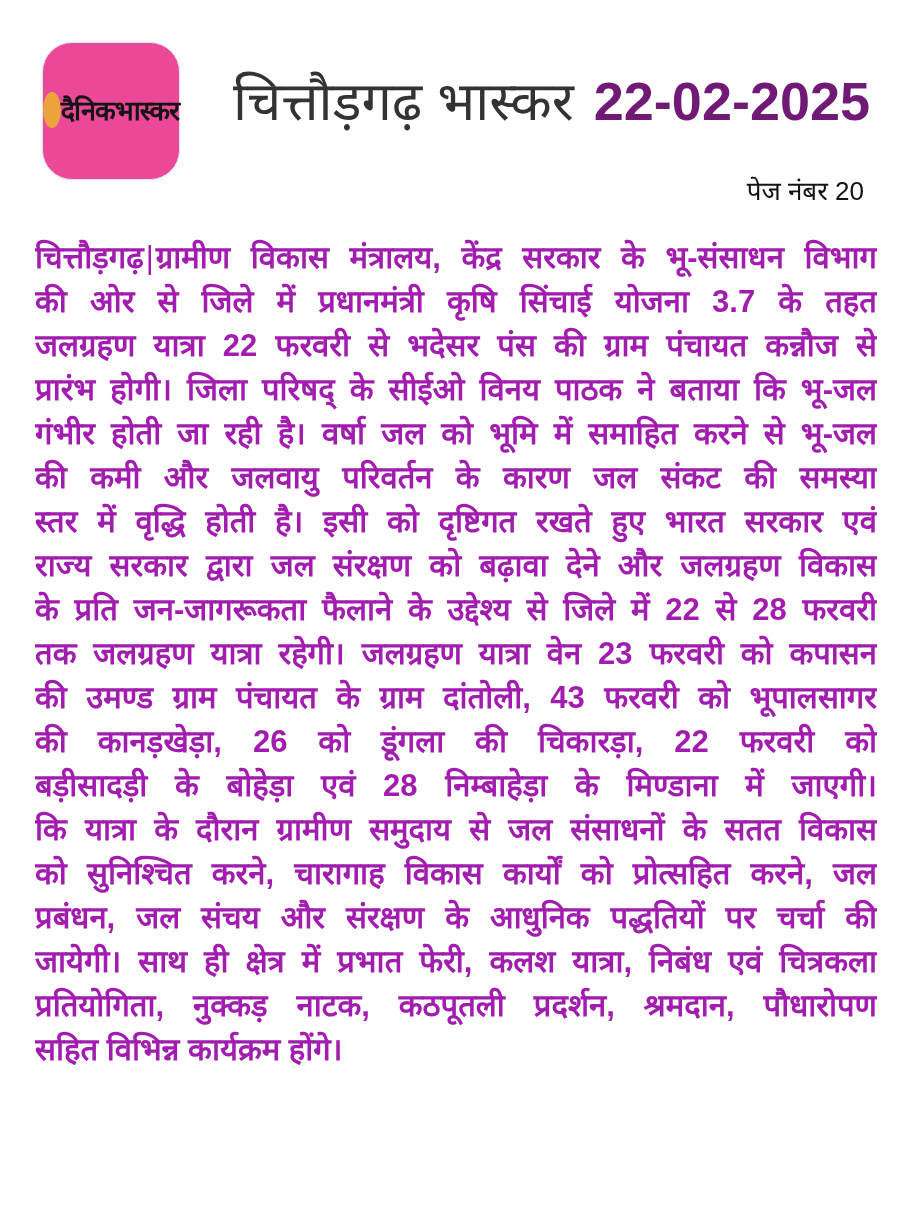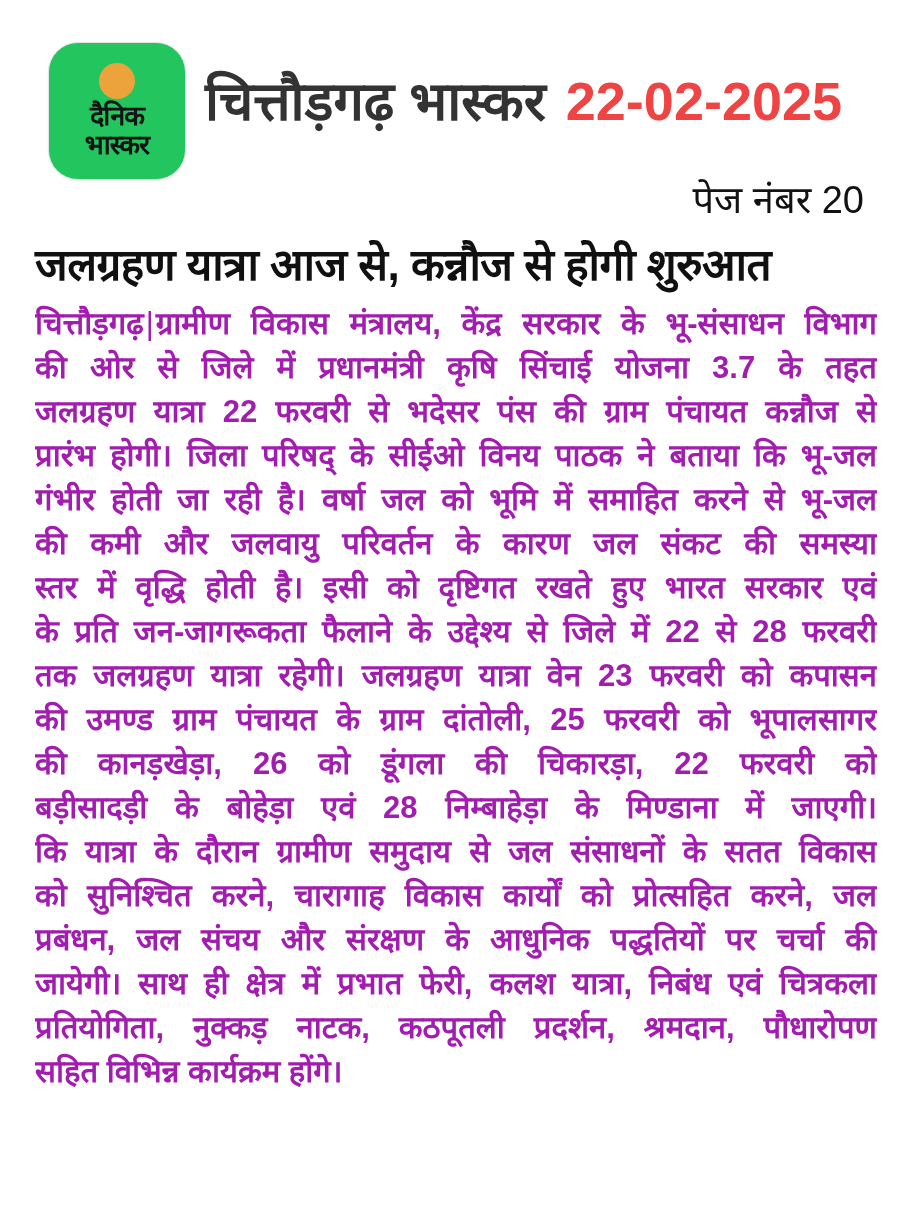--- a/index.html
+++ b/index.html
@@ -12,30 +12,30 @@
     width: 904px;
     height: 1220px;
     background: #ffffff;
     overflow: hidden;
     font-family: "Liberation Sans", "DejaVu Sans", sans-serif;
   }
 
   
   .logo {
     position: absolute;
-    left: 48px;
+    left: 42px;
     top: 42px;
     width: 138px;
     height: 138px;
-    background: #22c55e;
+    background: #ec4899;
     border: 1px solid #e4e4e4;
     border-radius: 30px;
     box-shadow: 0 1px 3px rgba(0,0,0,0.06);
     display: flex;
-    flex-direction: column;
+    flex-direction: row;
     align-items: center;
     justify-content: center;
     box-sizing: border-box;
   }
   .logo-sun {
     width: 36px;
     height: 36px;
     border-radius: 50%;
     background: #EDA33C;
     margin-bottom: 3px;
@@ -54,34 +54,35 @@
     left: 205px;
     top: 62px;
     width: 660px;
     display: flex;
     align-items: baseline;
     gap: 20px;
     white-space: nowrap;
   }
   .masthead-title {
     font-size: 54px;
-    font-weight: bold;
+    font-weight: normal;
     color: #333333;
+    margin-left: 28px;
   }
   .masthead-date {
     font-size: 54px;
     font-weight: bold;
-    color: #ef4444;
+    color: #701a75;
     text-align: right;
   }
   .page-number {
     position: absolute;
     right: 40px;
     top: 172px;
-    font-size: 38px;
+    font-size: 26px;
     color: #121212;
   }
 
   
   .article {
     position: absolute;
     left: 35px;
     top: 236px;
     width: 842px;
   }
@@ -129,33 +130,33 @@
   </div>
 
   <div class="masthead">
     <span class="masthead-title">चित्तौड़गढ़ भास्कर</span>
     <span class="masthead-date">22-02-2025</span>
   </div>
 
   <div class="page-number">पेज नंबर 20</div>
 
   <div class="article">
-    <h1 class="headline">जलग्रहण यात्रा आज से, कन्नौज से होगी शुरुआत</h1>
 
     <div class="body-text">
       <div class="line"><span class="dateline">चित्तौड़गढ़</span><span class="dateline-sep">|</span><span>ग्रामीण विकास मंत्रालय, केंद्र सरकार के भू-संसाधन विभाग</span></div>
       <div class="line">की ओर से जिले में प्रधानमंत्री कृषि सिंचाई योजना 3.7 के तहत</div>
       <div class="line">जलग्रहण यात्रा 22 फरवरी से भदेसर पंस की ग्राम पंचायत कन्नौज से</div>
       <div class="line">प्रारंभ होगी। जिला परिषद् के सीईओ विनय पाठक ने बताया कि भू-जल</div>
       <div class="line">गंभीर होती जा रही है। वर्षा जल को भूमि में समाहित करने से भू-जल</div>
       <div class="line">की कमी और जलवायु परिवर्तन के कारण जल संकट की समस्या</div>
       <div class="line">स्तर में वृद्धि होती है। इसी को दृष्टिगत रखते हुए भारत सरकार एवं</div>
+      <div class="line">राज्य सरकार द्वारा जल संरक्षण को बढ़ावा देने और जलग्रहण विकास</div>
       <div class="line">के प्रति जन-जागरूकता फैलाने के उद्देश्य से जिले में 22 से 28 फरवरी</div>
       <div class="line">तक जलग्रहण यात्रा रहेगी। जलग्रहण यात्रा वेन 23 फरवरी को कपासन</div>
-      <div class="line">की उमण्ड ग्राम पंचायत के ग्राम दांतोली, 25 फरवरी को भूपालसागर</div>
+      <div class="line">की उमण्ड ग्राम पंचायत के ग्राम दांतोली, 43 फरवरी को भूपालसागर</div>
       <div class="line">की कानड़खेड़ा, 26 को डूंगला की चिकारड़ा, 22 फरवरी को</div>
       <div class="line">बड़ीसादड़ी के बोहेड़ा एवं 28 निम्बाहेड़ा के मिण्डाना में जाएगी।</div>
       <div class="line">कि यात्रा के दौरान ग्रामीण समुदाय से जल संसाधनों के सतत विकास</div>
       <div class="line">को सुनिश्चित करने, चारागाह विकास कार्यों को प्रोत्सहित करने, जल</div>
       <div class="line">प्रबंधन, जल संचय और संरक्षण के आधुनिक पद्धतियों पर चर्चा की</div>
       <div class="line">जायेगी। साथ ही क्षेत्र में प्रभात फेरी, कलश यात्रा, निबंध एवं चित्रकला</div>
       <div class="line">प्रतियोगिता, नुक्कड़ नाटक, कठपूतली प्रदर्शन, श्रमदान, पौधारोपण</div>
       <div class="line line--last">सहित विभिन्न कार्यक्रम होंगे।</div>
     </div>
   </div>

